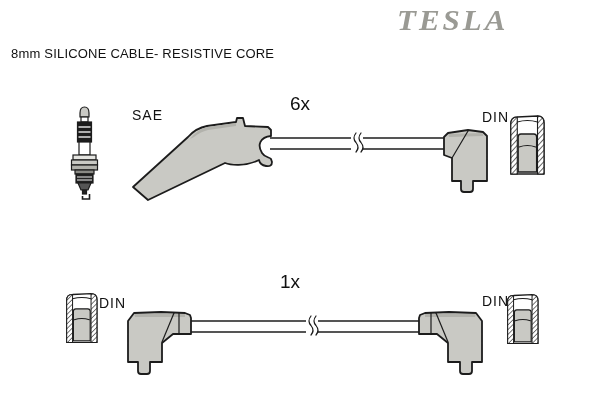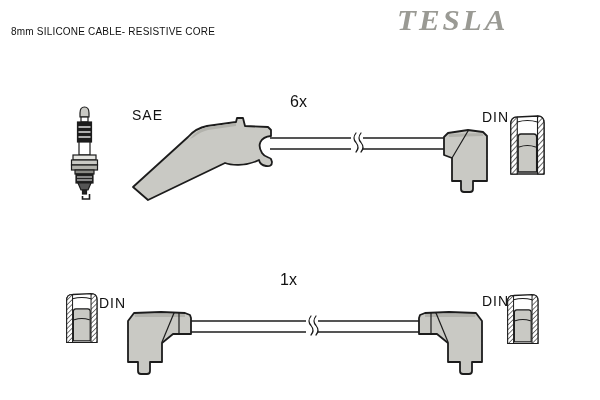--- a/index.html
+++ b/index.html
@@ -7,31 +7,31 @@
     position:relative;width:600px;height:400px;overflow:hidden;
     background:var(--background,#fff);
     font-family:"Liberation Sans",sans-serif;color:var(--text,#111);
   }
   .page svg{position:absolute;left:0;top:0;}
   .part-number{
     position:absolute;left:10px;top:5px;
     font-size:24px;font-weight:bold;letter-spacing:1px;
   }
   .subtitle{
-    position:absolute;left:11px;top:26px;
-    font-size:10px;letter-spacing:0.2px;text-align:right;
+    position:absolute;left:11px;top:46px;
+    font-size:13px;letter-spacing:0.2px;text-align:right;
   }
   .brand{
     position:absolute;left:397px;top:3px;
     font-family:"Liberation Serif",serif;font-style:italic;font-weight:bold;
     font-size:31px;letter-spacing:3px;color:var(--brand-gray,#9a9a94);
     transform:scaleY(0.95);transform-origin:top left;
   }
   .lbl{position:absolute;font-size:14px;letter-spacing:1px;white-space:nowrap;}
-  .lbl.qty{font-size:16px;letter-spacing:0;}
+  .lbl.qty{font-size:19px;letter-spacing:0;}
   .lbl-sae{left:97px;top:107px;margin-left:35px;}
   .lbl-din-top{left:482px;top:109px;}
   .lbl-qty6{left:290px;top:93px;}
   .lbl-qty1{left:280px;top:271px;}
   .lbl-din-bl{left:99px;top:295px;}
   .lbl-din-br{left:482px;top:293px;}
 
   
   .boot{fill:var(--boot-fill,#c9c9c4);stroke:var(--outline,#1c1c1c);stroke-width:1.8;stroke-linejoin:round;}
   .shade{fill:var(--boot-shade,#b2b2ac);stroke:none;}

